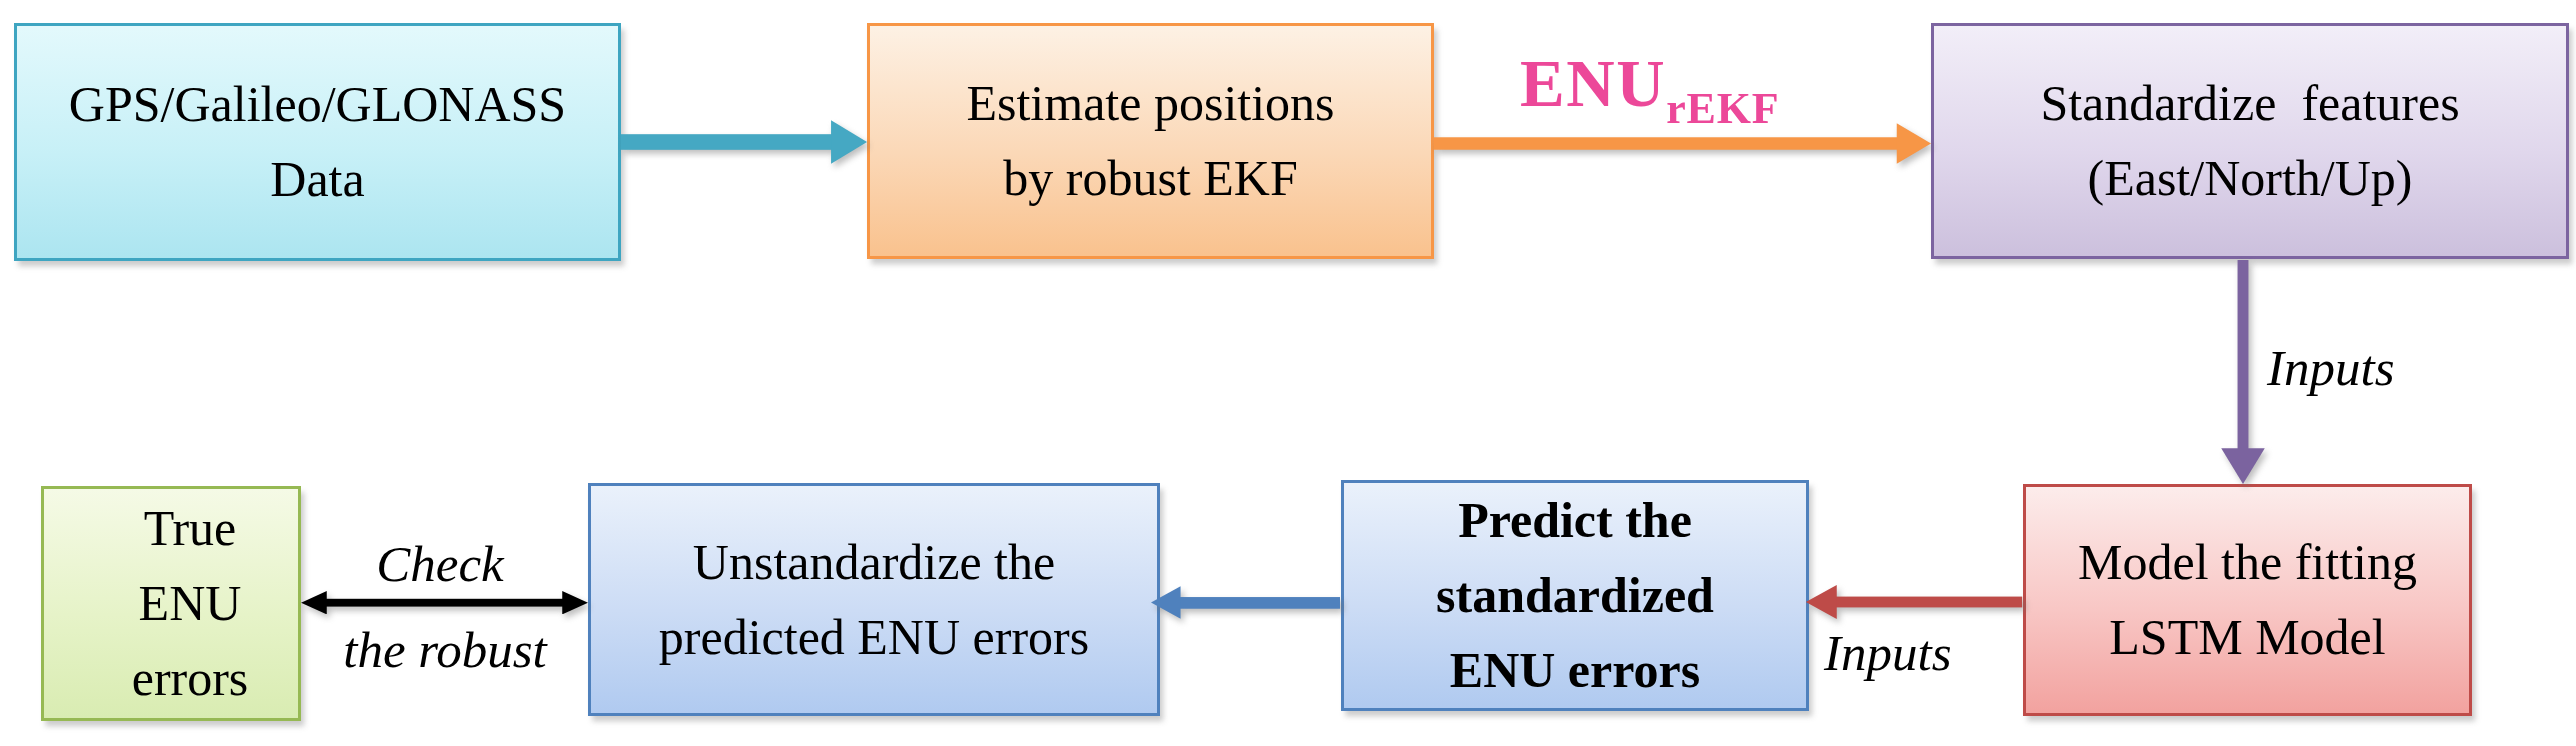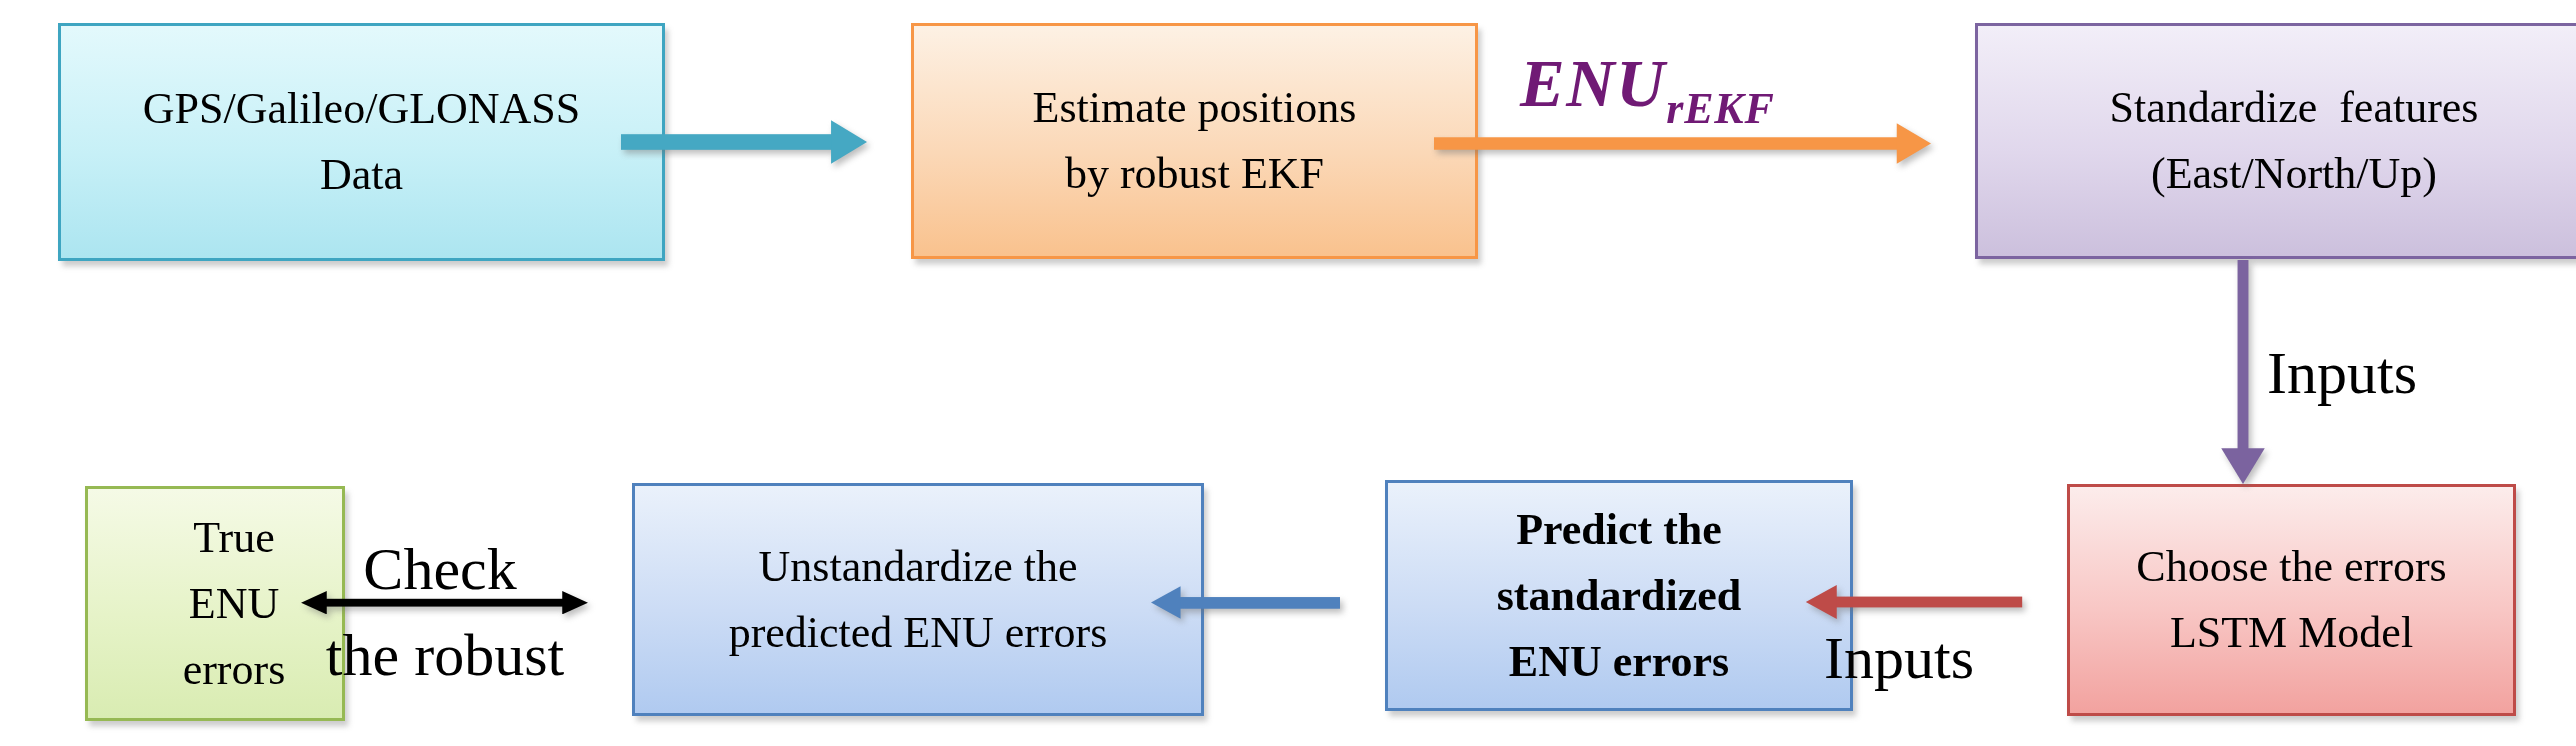--- a/index.html
+++ b/index.html
@@ -3,23 +3,22 @@
 <meta charset="utf-8">
 <style>
   html,body{margin:0;padding:0;}
   body{
     width:2576px;height:747px;position:relative;background:#FFFFFF;overflow:hidden;
     font-family:"Liberation Serif","DejaVu Serif",serif;color:#000;
   }
   .box{
     position:absolute;box-sizing:border-box;
     display:flex;align-items:center;justify-content:center;text-align:center;
-    font-size:44px;line-height:1.5;white-space:pre-wrap;
+    font-size:50px;line-height:1.5;white-space:pre-wrap;
     box-shadow:3.9px 6.2px 5.5px rgba(120,120,120,0.38);
-    margin-left:44px;
   }
   #box-gnss{
     left:14px;top:23.4px;width:607px;height:238px;
     border:3.9px solid #3EA5C1;
     background:linear-gradient(180deg,#E3F9FC 0%,#C7F0F7 55%,#ACE5F0 100%);
   }
   #box-ekf{
     left:867px;top:23.4px;width:567px;height:236px;
     border:3.9px solid #F79646;
     background:linear-gradient(180deg,#FDF1E4 0%,#FBD8B7 55%,#F9C28E 100%);
@@ -45,25 +44,25 @@
     border:3.9px solid #4F81BD;
     background:linear-gradient(180deg,#EAF1FB 0%,#CCDCF5 55%,#B0CAF0 100%);
   }
   #box-true{
     left:41px;top:486px;width:260px;height:235px;
     border:3.9px solid #96B953;
     background:linear-gradient(180deg,#F5FAE6 0%,#E6F3C8 55%,#D9ECB2 100%);
     padding-left:38px;
   }
   .arrow{position:absolute;filter:drop-shadow(3.1px 4.7px 3.1px rgba(110,110,110,0.45));}
-  .edge-label{position:absolute;font-size:60px;line-height:1;white-space:nowrap;}
+  .edge-label{position:absolute;font-size:51px;line-height:1;white-space:nowrap;font-style:italic;}
   .centered{transform:translateX(-50%);}
   #enu-label{
     position:absolute;left:1520px;top:50px;
-    font-style:italic;font-weight:600;color:#701a75;
+    font-weight:600;color:#ec4899;
     font-size:67px;line-height:1;letter-spacing:1.6px;white-space:nowrap;
   }
   #enu-label .enu-sub{font-size:44px;vertical-align:-17px;letter-spacing:0.8px;}
 </style>
 </head>
 <body>
 
 <div class="box" id="box-gnss">
   <span>GPS/Galileo/GLONASS
 Data</span>
@@ -71,21 +70,21 @@
 <div class="box" id="box-ekf">
   <span>Estimate positions
 by robust EKF</span>
 </div>
 <div class="box" id="box-std">
   <span>Standardize  features
 (East/North/Up)</span>
 </div>
 
 <div class="box" id="box-lstm">
-  <span>Choose the errors
+  <span>Model the fitting
 LSTM Model</span>
 </div>
 <div class="box" id="box-predict">
   <span>Predict the
 standardized
 ENU errors</span>
 </div>
 <div class="box" id="box-unstd">
   <span>Unstandardize the
 predicted ENU errors</span>

